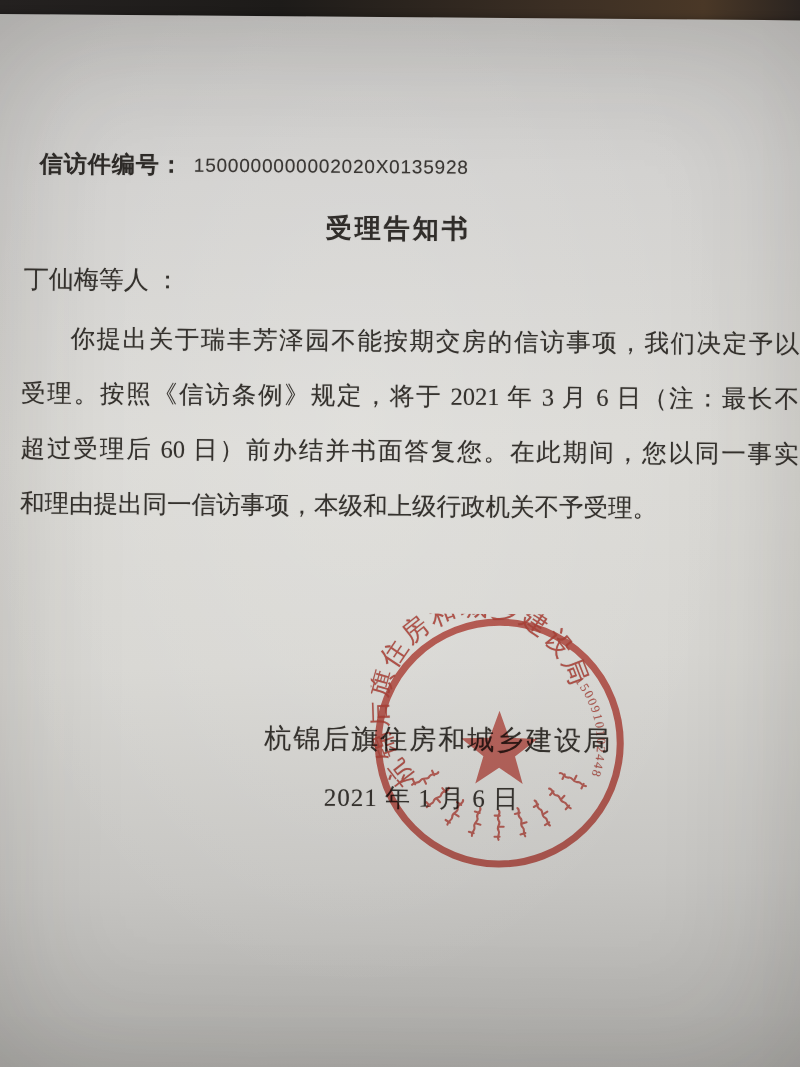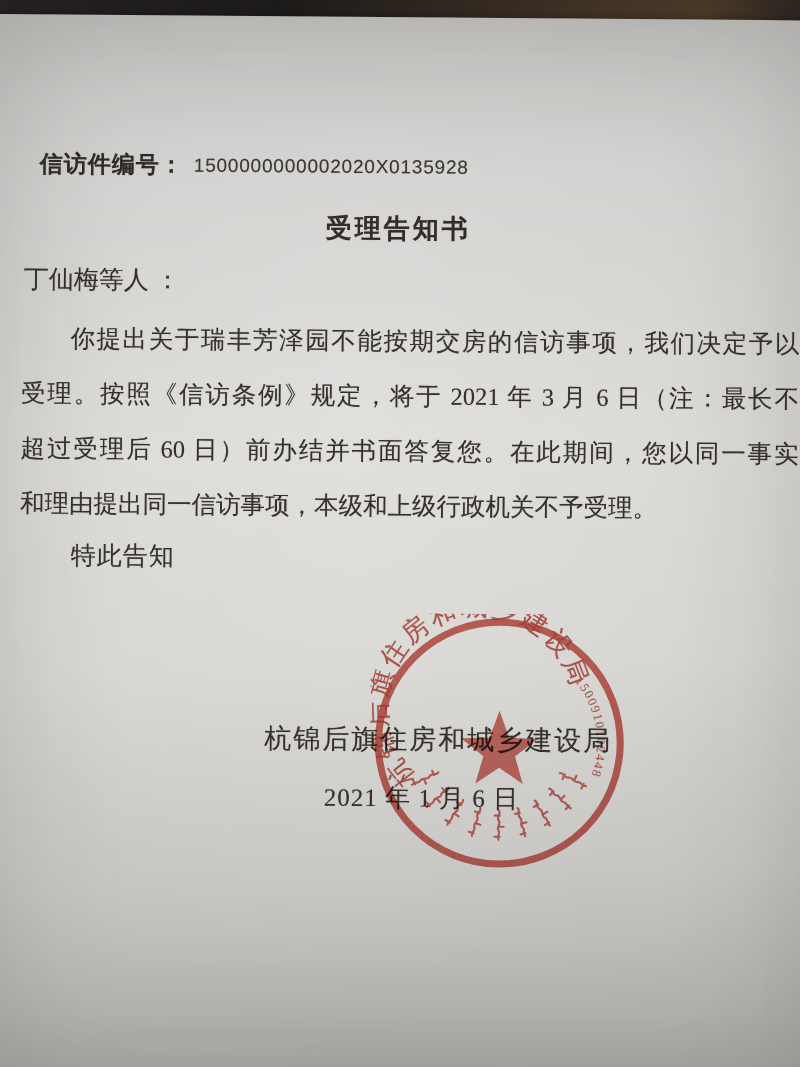--- a/index.html
+++ b/index.html
@@ -51,21 +51,20 @@
 
     <div class="addressee">丁仙梅等人 ：</div>
 
     <div class="body-text">
       <div class="bline fill indent">你提出关于瑞丰芳泽园不能按期交房的信访事项，我们决定予以</div>
       <div class="bline fill">受理。按照《信访条例》规定，将于 2021 年 3 月 6 日（注：最长不</div>
       <div class="bline fill">超过受理后 60 日）前办结并书面答复您。在此期间，您以同一事实</div>
       <div class="bline">和理由提出同一信访事项，本级和上级行政机关不予受理。</div>
     </div>
 
-    <div class="closing">特此告知</div>
 
     <div class="signature">杭锦后旗住房和城乡建设局</div>
 
     <div class="date-line">2021 年 1 月 6 日</div>
 
     <svg class="stamp" viewBox="0 0 256 256" xmlns="http://www.w3.org/2000/svg">
       <defs>
         <path id="arcTop" d="M 39.5,156.7 A 93,93 0 1 1 197.1,65.8" fill="none"></path>
         <path id="arcNum" d="M 202.3,65.6 A 97,97 0 0 1 213.6,173.5" fill="none"></path>
         <g id="mg" stroke="#c23b30" stroke-width="2.1" fill="none" stroke-linecap="round">

